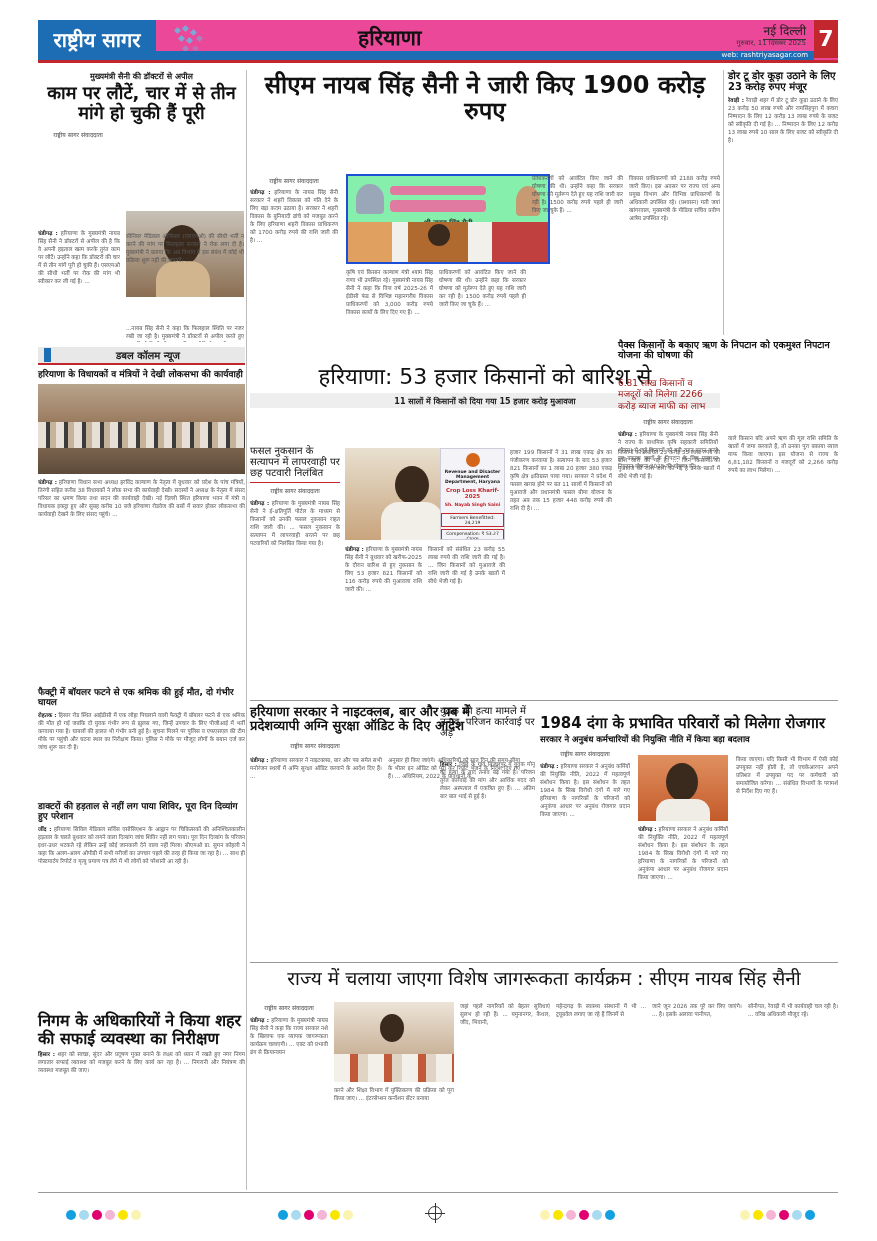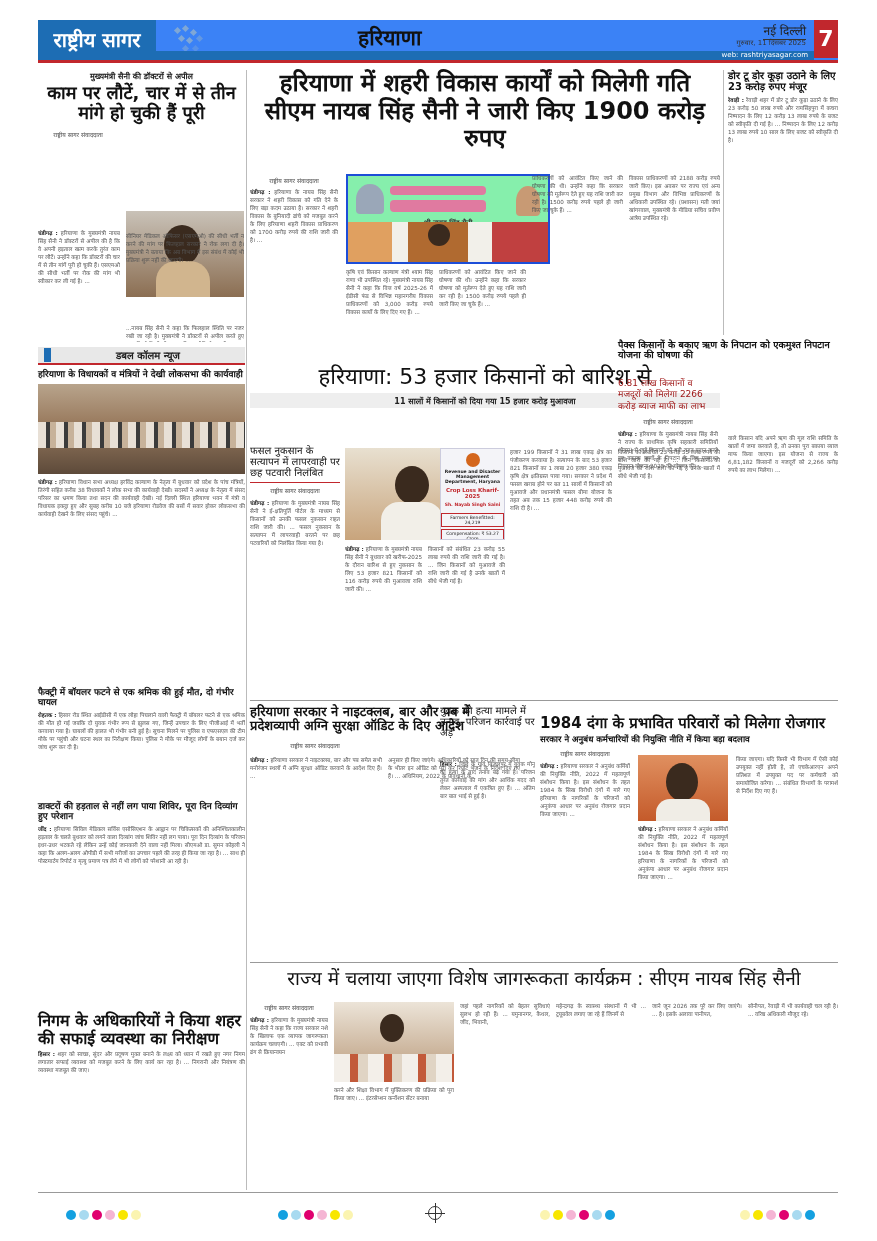--- a/index.html
+++ b/index.html
@@ -1,19 +1,19 @@
 <!DOCTYPE html>
 <html><head>
 <meta charset="utf-8">
 <style>
 *{box-sizing:border-box;margin:0;padding:0}
 html,body{width:877px;height:1241px;background:#fff;overflow:hidden}
 body{font-family:"DejaVu Sans",sans-serif;color:#222;position:relative}
 .abs{position:absolute}
-.mast{left:38px;top:20px;width:800px;height:43px;background:#3b82f6;border-bottom:3px solid #c1272d}
+.mast{left:38px;top:20px;width:800px;height:43px;background:#ec4899;border-bottom:3px solid #c1272d}
 .mast .logo{position:absolute;left:0;top:0;width:118px;height:40px;background:#1d6db4;color:#fff;font-family:"DejaVu Serif",serif;font-weight:bold;font-size:20px;line-height:40px;text-align:center;clip-path:polygon(0 0,100% 0,112% 100%,0 100%)}
 .mast .dots{position:absolute;left:135px;top:6px;width:40px;height:28px}
 .mast .dots i{position:absolute;width:5px;height:5px;background:#7fa7d6;transform:rotate(45deg)}
 .mast .sec{position:absolute;left:320px;top:3px;font-size:21px;font-weight:bold;color:#111}
 .mast .city{position:absolute;right:32px;top:2px;font-size:12px;font-weight:normal;color:#222;border-bottom:1px solid #333}
 .mast .date{position:absolute;right:32px;top:18px;font-size:7px;color:#333}
 .mast .pg{position:absolute;right:0;top:0;width:24px;height:38px;background:#c1272d;color:#fff;font-weight:bold;font-size:22px;text-align:center;line-height:38px}
 .mast .webbar{position:absolute;left:118px;right:24px;bottom:0;height:9px;background:#1d6db4}
 .mast .web{position:absolute;right:30px;bottom:0;height:9px;font-size:7px;line-height:9px;color:#fff}
 .hl{font-weight:bold;color:#111;line-height:1.1}
@@ -89,21 +89,20 @@
   <div class="hl" style="font-size:9px">डाक्टरों की हड़ताल से नहीं लग पाया शिविर, पूरा दिन दिव्यांग हुए परेशान</div>
   <div class="txt" style="margin-top:3px;height:170px;overflow:hidden"><b>जींद :</b> हरियाणा सिविल मेडिकल सर्विस एसोसिएशन के आह्वान पर चिकित्सकों की अनिश्चितकालीन हड़ताल के चलते बुधवार को लगने वाला दिव्यांग जांच शिविर नहीं लग पाया। पूरा दिन दिव्यांग के परिजन इधर-उधर भटकते रहे लेकिन उन्हें कोई जानकारी देने वाला नहीं मिला। सीएमओ डा. सुमन कोहली ने कहा कि अलग-अलग ओपीडी में सभी मरीजों का उपचार पहले की तरह ही किया जा रहा है। ... साथ ही पोस्टमार्टम रिपोर्ट व मृत्यु प्रमाण पत्र लेने में भी लोगों को परेशानी आ रही है।</div>
 </div>
 
 <div class="abs" style="left:38px;top:1012px;width:207px">
   <div class="hl" style="font-size:16px">निगम के अधिकारियों ने किया शहर की सफाई व्यवस्था का निरीक्षण</div>
   <div class="txt" style="margin-top:3px;height:168px;overflow:hidden"><b>हिसार :</b> शहर को स्वच्छ, सुंदर और प्रदूषण मुक्त बनाने के लक्ष्य को ध्यान में रखते हुए नगर निगम लगातार सफाई व्यवस्था को मजबूत करने के लिए कार्य कर रहा है। ... निगरानी और नियंत्रण की व्यवस्था मजबूत की जाए।</div>
 </div>
 
 <div class="abs" style="left:250px;top:70px;width:470px">
-  <div class="hl" style="font-size:24px;text-align:center">हरियाणा में शहरी विकास कार्यों को मिलेगी गति</div>
   <div class="hl" style="font-size:24px;text-align:center;margin-top:2px">सीएम नायब सिंह सैनी ने जारी किए 1900 करोड़ रुपए</div>
   <div class="byline" style="position:absolute;left:0;top:107px;width:88px;font-size:6px">राष्ट्रीय सागर संवाददाता</div>
   <div class="txt" style="position:absolute;left:0;top:118px;width:88px;height:140px;overflow:hidden"><b>चंडीगढ़ :</b> हरियाणा के नायब सिंह सैनी सरकार ने शहरी विकास को गति देने के लिए बड़ा कदम उठाया है। सरकार ने शहरी विकास के बुनियादी ढांचे को मजबूत करने के लिए हरियाणा शहरी विकास प्राधिकरण को 1700 करोड़ रुपये की राशि जारी की है। ...</div>
   <div class="photo" style="position:absolute;left:96px;top:104px;width:204px;height:90px;background:#86efac;border:2px solid #1d4ed8">
     <div style="position:absolute;left:42px;top:10px;width:96px;height:9px;background:#e07aa0;border-radius:4px"></div>
     <div style="position:absolute;left:42px;top:24px;width:96px;height:12px;background:#e07aa0;border-radius:4px"></div>
     <div style="position:absolute;left:8px;top:8px;width:28px;height:30px;background:#9aa7b8;border-radius:50% 50% 4px 4px"></div>
     <div style="position:absolute;right:8px;top:10px;width:24px;height:30px;background:#c89a74;border-radius:50% 50% 4px 4px"></div>
     <div style="position:absolute;left:0;right:0;top:42px;text-align:center;font-size:7px;font-weight:bold;color:#333">श्री नायब सिंह सैनी</div>
     <div style="position:absolute;left:0;right:0;bottom:0;height:40px;background:linear-gradient(90deg,#e0a060 0 22%,#f2f0ea 22% 30%,#b06a30 30% 60%,#f2f0ea 60% 72%,#c04040 72% 100%)"></div>

